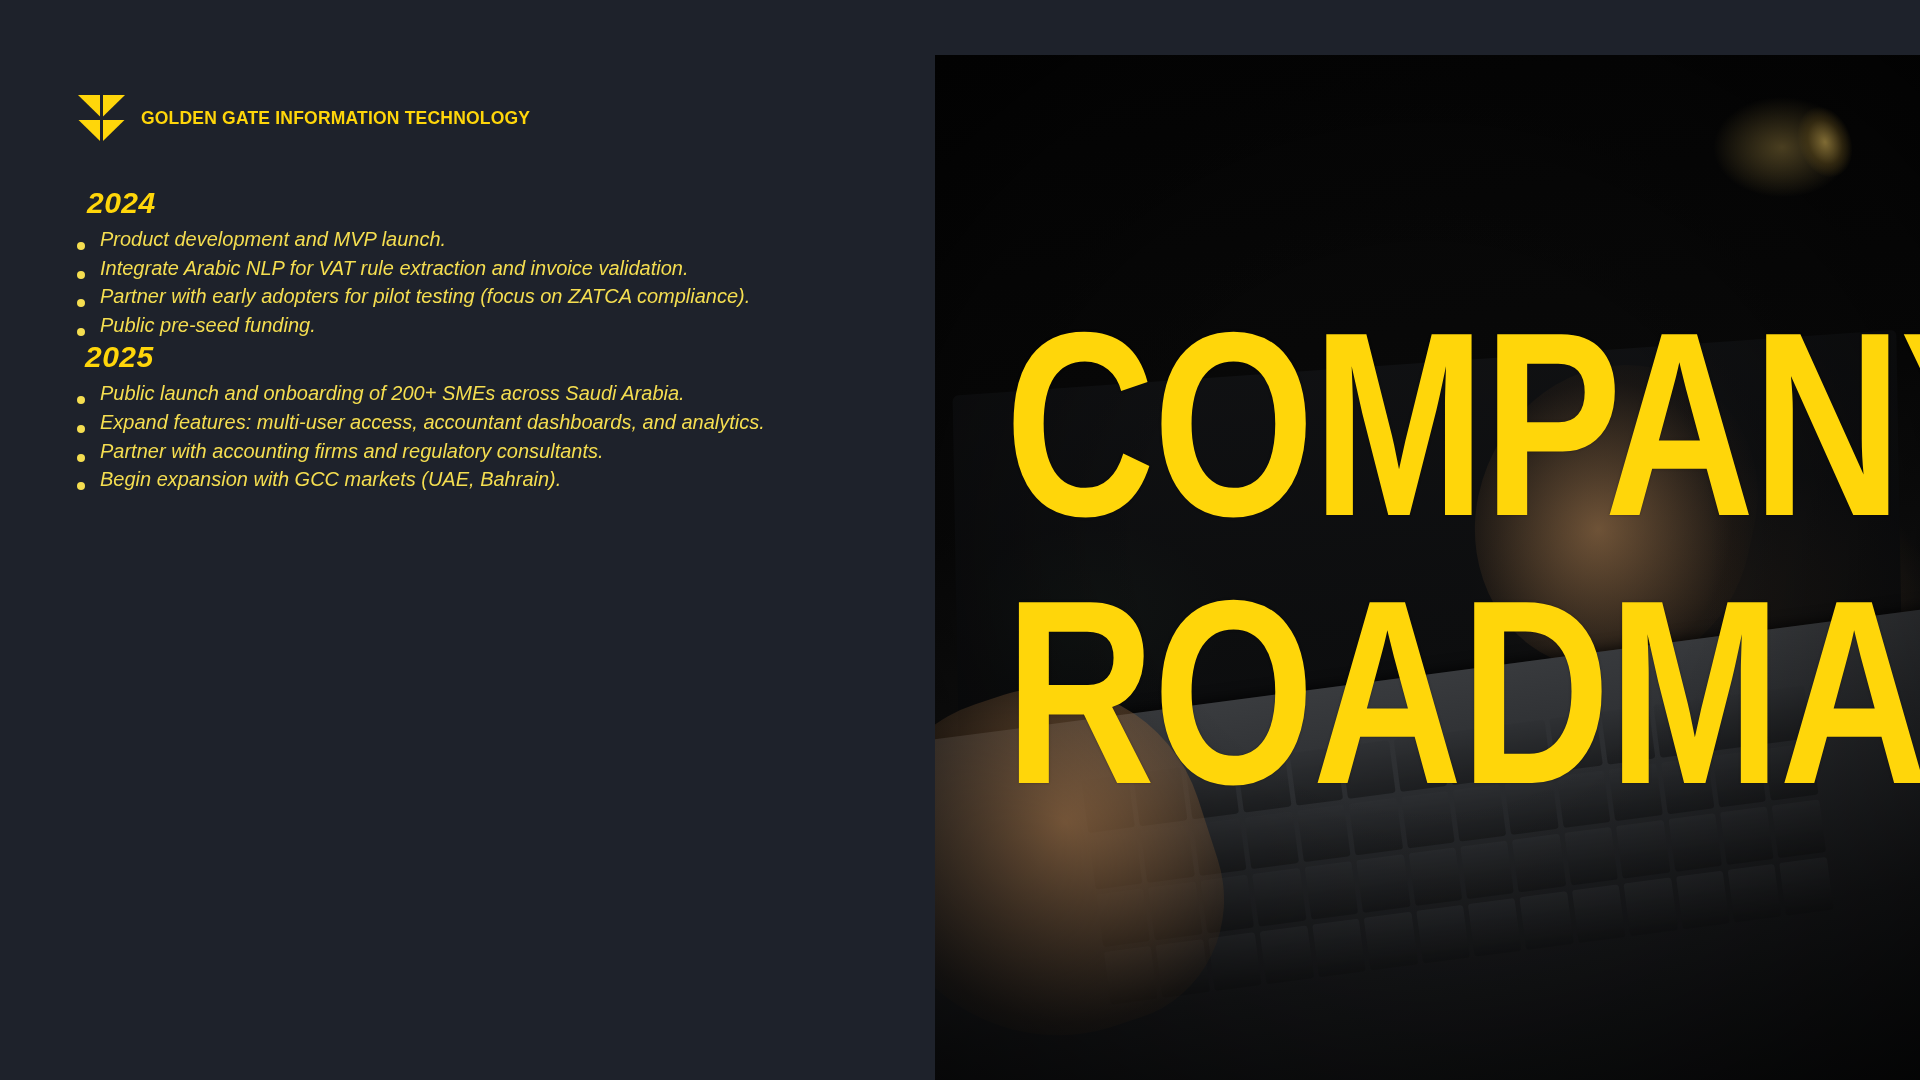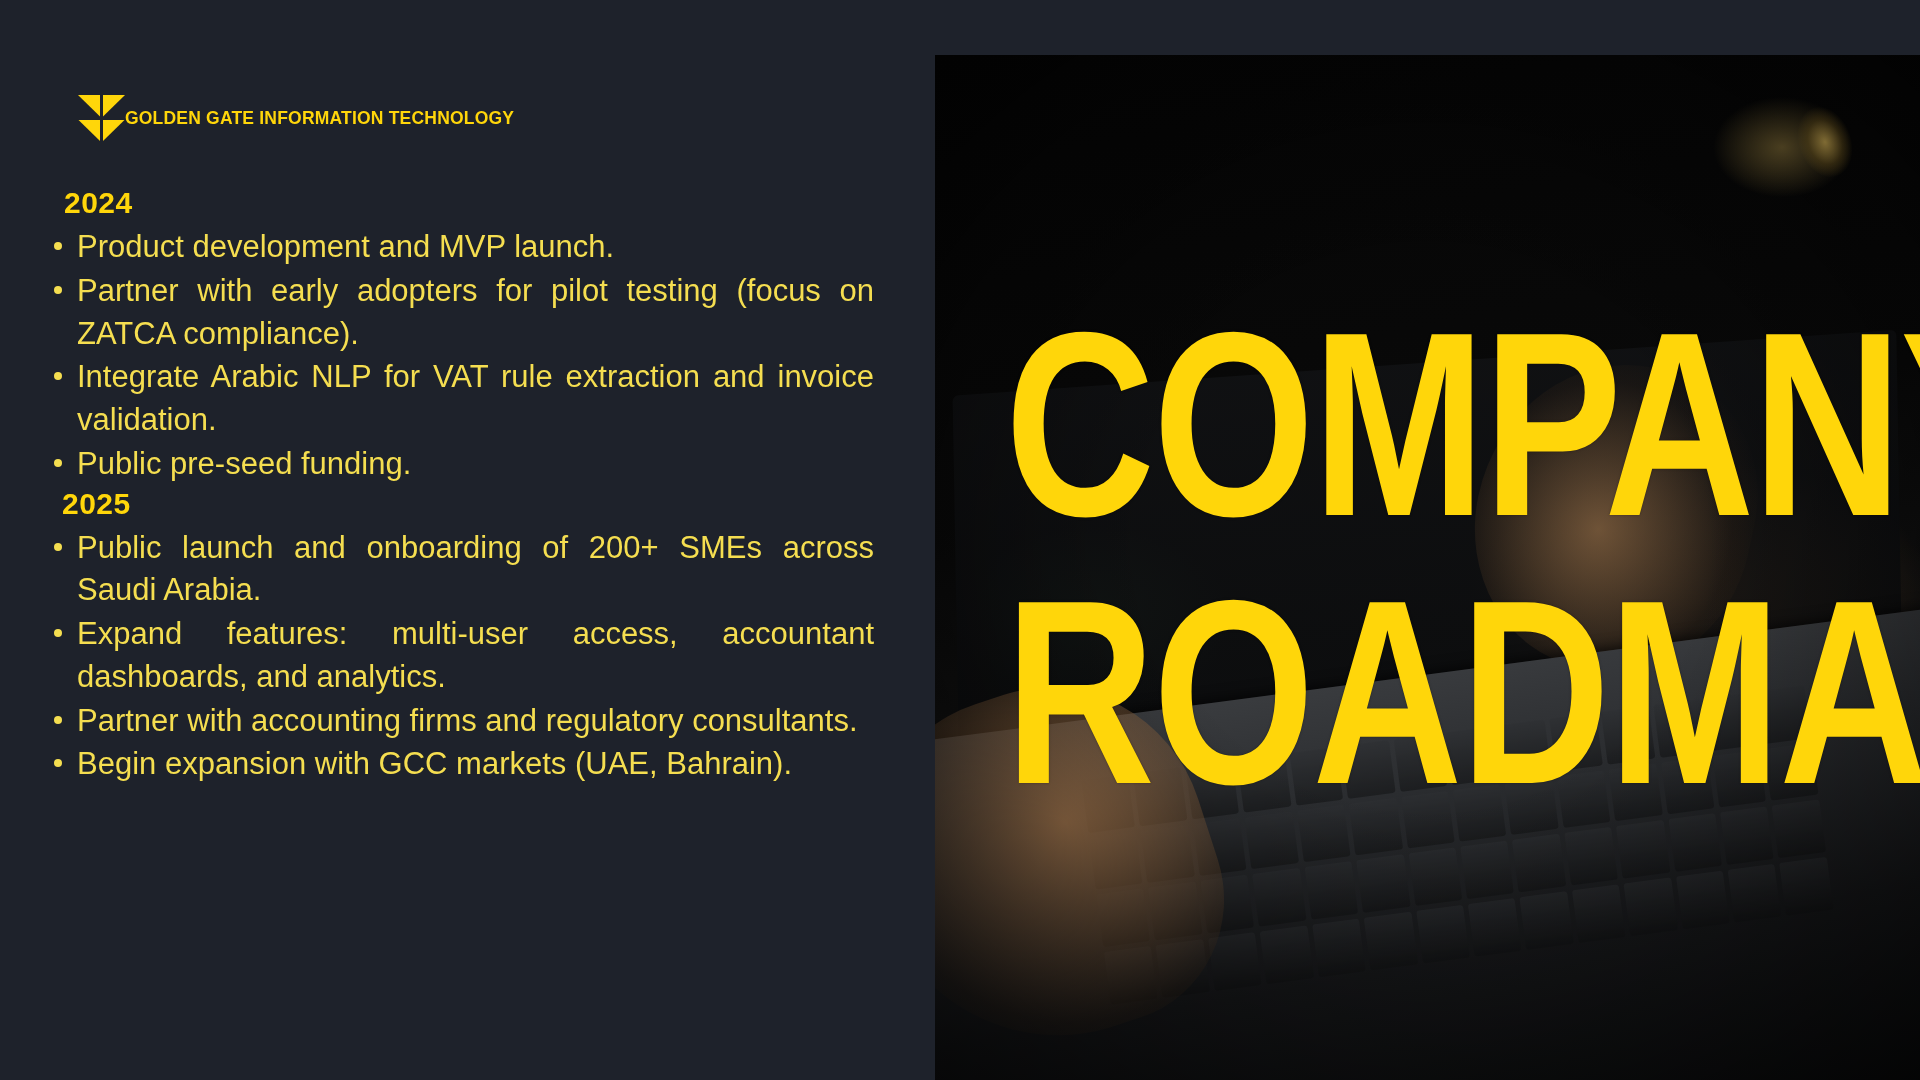--- a/index.html
+++ b/index.html
@@ -21,56 +21,57 @@
     left:0; top:0;
     width:935px; height:1080px;
     padding:0;
   }
 
   .brand {
     position:absolute;
     left:78px; top:95px;
     display:flex;
     align-items:center;
+    gap:16px;
   }
   .brand-logo {
     width:47px; height:46px;
     display:grid;
     grid-template-columns:1fr 1fr;
     grid-template-rows:1fr 1fr;
     gap:3px;
     flex:none;
   }
   .tri { width:100%; height:100%; background:#FFD60A; }
   .tri.a { clip-path:polygon(0 0, 100% 0, 100% 100%); }
   .tri.b { clip-path:polygon(0 0, 100% 0, 0 100%); }
   .brand-name {
     color:#FFD60A;
     font-size:17.5px;
     font-weight:bold;
     letter-spacing:0.2px;
     white-space:nowrap;
   }
 
-  .content { position:absolute; left:44px; top:186px; width:830px; }
+  .content { position:absolute; left:67px; top:186px; width:830px;font-style:italic; }
 
   .year {
     color:#FFD60A;
     font-size:30px;
     font-weight:bold;
     letter-spacing:0.5px;
     margin-left:20px;
   }
   .year.y2025 { margin-left:18px; }
 
   .bullets { list-style:none; margin-top:6px; }
   .bullets li {
     position:relative;
     color:#F5DE50;
-    font-size:31px;
+    font-size:20px;
     line-height:1.38;
     text-align:justify;
     padding-left:33px;
     margin-bottom:1px;
   }
   .bullets li::before {
     content:"";
     position:absolute;
     left:10px; top:16px;
     width:8px; height:8px;
@@ -198,24 +199,24 @@
 
     <div class="content">
 
       <div class="group">
         <div class="year">2024</div>
         <ul class="bullets">
           <li>
               <span>Product development and MVP launch.</span>
             </li>
           <li class="just">
+              <span>Integrate Arabic NLP for VAT rule extraction and invoice validation.</span>
+            </li>
+          <li class="just">
               <span>Partner with early adopters for pilot testing (focus on ZATCA compliance).</span>
-            </li>
-          <li class="just">
-              <span>Integrate Arabic NLP for VAT rule extraction and invoice validation.</span>
             </li>
           <li>
               <span>Public pre-seed funding.</span>
             </li>
         </ul>
       </div>
 
       <div class="group group-2025">
         <div class="year y2025">2025</div>
         <ul class="bullets">

